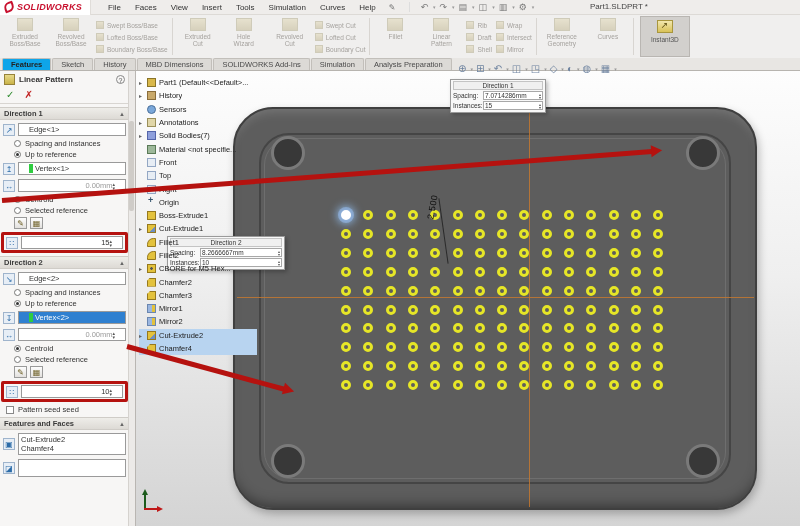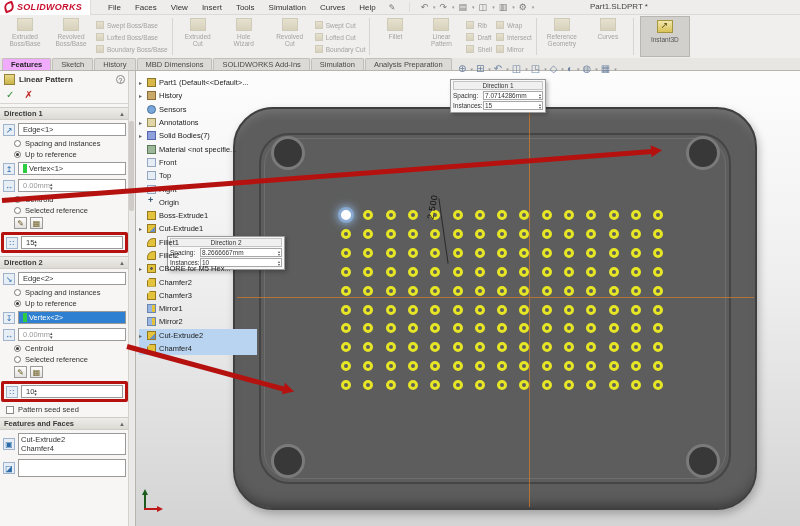--- a/index.html
+++ b/index.html
@@ -38,21 +38,21 @@
     display:flex; flex-direction:column; align-items:center; padding-top:3px; }
   #instant3d .ric3 { width:16px; height:13px; background:linear-gradient(#f2e7ae,#d9c258); border:1px solid #a8963e; position:relative; }
   #instant3d .ric3::after { content:"↗"; position:absolute; left:3px; top:-1px; font-size:9px; color:#5d4f12; }
   #instant3d .rlabel { font-size:6.5px; color:#555; margin-top:3px; }
 
   
   #tabbar { position:absolute; left:0; top:58px; width:800px; height:13px; display:flex;
     border-bottom:1px solid #b7b4af; background:#e8e6e3; padding-left:2px; }
   .tab { font-size:7.5px; color:#4a4a4a; padding:1px 8px 0; border:1px solid #c2bfba; border-bottom:none;
     background:#dcdad6; margin-right:1px; border-radius:2px 2px 0 0; white-space:nowrap; }
-  .tab.active { background:#f0abfc; font-weight:bold; color:#222; }
+  .tab.active { background:#0ea5e9; font-weight:bold; color:#222; }
 
   
   #viewport { position:absolute; left:136px; top:71px; width:664px; height:455px;
     background:linear-gradient(#fdfdfd 0%, #efefef 45%, #d4d4d4 100%); }
   #hud { position:absolute; left:455px; top:63px; display:flex; align-items:center; }
   .hudicon { font-size:10px; color:#6f84a0; margin:0 3px; }
   .hudcaret { font-size:5px; color:#9a9a9a; margin-left:1px; }
 
   #plate { position:absolute; left:233px; top:107px; width:524px; height:403px; border-radius:40px;
     background:#5d5d5d; border:2px solid #3f3f3f;
@@ -120,24 +120,24 @@
   .ok { color:#2e8b2e; font-size:10px; font-weight:bold; margin-right:10px; }
   .cancel { color:#c02020; font-size:10px; font-weight:bold; }
   .sec-hd { display:flex; align-items:center; background:linear-gradient(#eeede9,#dddad5);
     border-top:1px solid #cfccc7; border-bottom:1px solid #cfccc7; padding:1px 4px; margin-top:3px; }
   .sec-hd .sec-label { flex:1; font-weight:bold; color:#3a3a3a; }
   .sec-caret { font-size:6px; color:#666; }
   .frow { display:flex; align-items:center; padding:1px 3px; margin-top:2px; }
   .fi { width:12px; height:12px; flex:none; margin-right:3px; background:#e7eef6; border:1px solid #9fb4cc;
     font-size:8px; color:#2d6ca8; text-align:center; line-height:11px; }
   .tbox { flex:1; display:flex; align-items:center; background:#fff; border:1px solid #9a9a9a;
-    height:13px; padding:0 4px; overflow:hidden; white-space:nowrap; }
+    height:13px; padding:0 10px; overflow:hidden; white-space:nowrap; }
   .tbox .chip { width:4px; height:9px; background:#2ecc40; margin-right:2px; flex:none; }
   .tbox.sel-blue { background:#2f80d0; color:#fff; }
-  .tbox.num { justify-content:flex-start; }
+  .tbox.num { justify-content:flex-end; }
   .spin { display:flex; flex-direction:column; line-height:4px; font-size:5px; color:#555; flex:none; }
   .radiorow { display:flex; align-items:center; padding:1px 3px 0 14px; margin-top:1px; }
   .radio { width:7px; height:7px; border:1px solid #777; border-radius:50%; margin-right:4px; flex:none; background:#fff; position:relative; }
   .radio.on::after { content:""; position:absolute; left:1px; top:1px; width:3px; height:3px; border-radius:50%; background:#333; }
   .togglerow { display:flex; padding:2px 3px 0 14px; }
   .tgl { width:13px; height:12px; border:1px solid #9a9a9a; background:linear-gradient(#fdfdfd,#e3e1de);
     margin-right:3px; font-size:8px; text-align:center; line-height:11px; color:#6d5f25; }
   .red-row { border:3px solid #b5120f; border-radius:2px; margin:3px 1px 1px; padding:1px 2px; display:flex; align-items:center; }
   .chkrow { display:flex; align-items:center; padding:2px 3px 0 6px; }
   .chk { width:8px; height:8px; border:1px solid #888; background:#fff; margin-right:4px; flex:none; }

